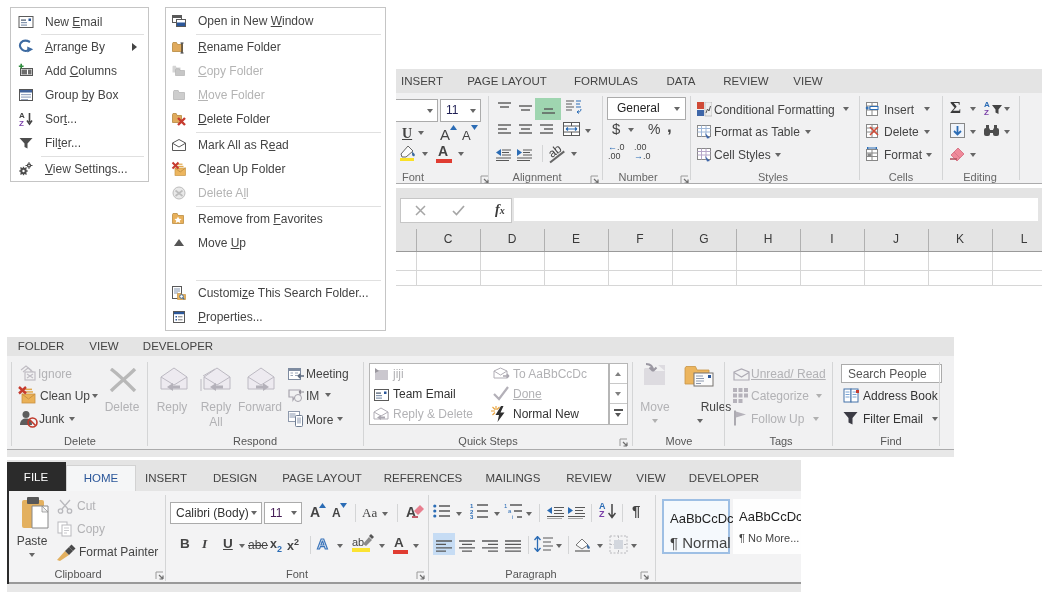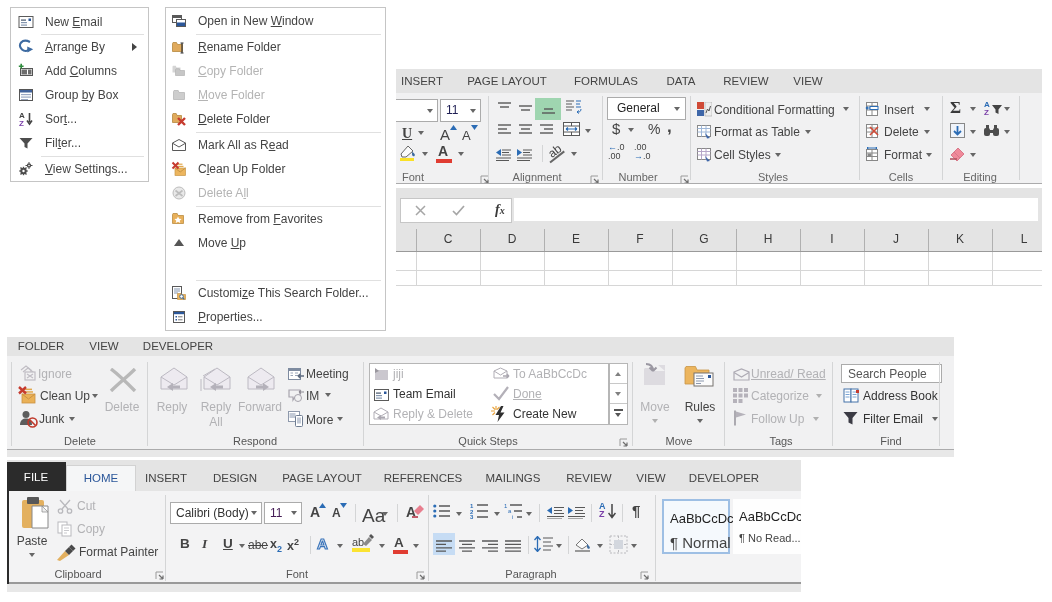--- a/index.html
+++ b/index.html
@@ -596,21 +596,21 @@
         <div class="abs" style="left:123px;top:22px;"><svg width="16" height="15" viewBox="0 0 16 15">
               <path d="M1 8 L6 13 L15 1" fill="none" stroke="#b3b0b8" stroke-width="2.2"></path>
             </svg></div>
         <div class="sm gry abs" style="left:143px;top:23px;text-decoration:underline;">Done</div>
         <div class="abs" style="left:121px;top:42px;"><svg width="18" height="16" viewBox="0 0 18 16">
               <g stroke="#e8a33d" stroke-width="1.1">
                 <path d="M5 0 L5 4 M0 5 L4 5 M1.5 1 L4 3.5 M8.5 1 L6 3.5 M1.5 9 L4 6.5"></path>
               </g>
               <path d="M10 0 L4.5 9 L8 9 L6.5 16 L13.5 6.5 L9.5 6.5 L12.5 0 Z" fill="#2e2e2e"></path>
             </svg></div>
-        <div class="sm abs" style="left:143px;top:43px;color:#333;">Create New</div>
+        <div class="sm abs" style="left:143px;top:43px;color:#333;">Normal New</div>
       </div>
       <div class="abs" style="left:602px;top:7px;width:17px;height:60px;background:#fff;border:1px solid #b6b6b6;">
         <div class="abs" style="left:0;top:19px;width:17px;height:1px;background:#c8c8c8;"></div>
         <div class="abs" style="left:0;top:39px;width:17px;height:1px;background:#c8c8c8;"></div>
         <span class="dd" style="position:absolute;left:5px;top:8px;border-top:none;border-bottom:4px solid #808080;"></span>
         <span class="dd" style="position:absolute;left:5px;top:28px;border-top-color:#808080;"></span>
         <div class="abs" style="left:4px;top:45px;width:9px;height:1.6px;background:#555;"></div>
         <span class="dd" style="position:absolute;left:5px;top:49px;border-top-color:#555;"></span>
       </div>
       <span class="grplabel" style="left:481px;top:79px;color:#555;">Quick Steps</span>
@@ -626,21 +626,21 @@
             <path d="M5 1 C10 1 12 3 12 8 M12 8 L8.5 4.5 M12 8 L15.5 4.5" stroke="#9b98a2" stroke-width="2" fill="none"></path>
           </svg></div>
       <div class="sm gry abs" style="left:648px;top:44px;transform:translateX(-50%);">Move</div>
       <span class="dd ddg" style="position:absolute;left:645px;top:63px;"></span>
       <div class="abs" style="left:677px;top:7px;"><svg width="32" height="24" viewBox="0 0 32 24">
             <path d="M1 5 L1 21 L25 21 L25 7 L13 7 L11.5 3.5 L2 3.5 Z" fill="#ecb55e" stroke="#c89646" stroke-width="0.8"></path>
             <rect x="10" y="10" width="19" height="13" fill="#fbfbfb" stroke="#77736e"></rect>
             <rect x="24" y="12" width="3" height="3" fill="#2b579a"></rect>
             <path d="M12 13 L19 13 M12 15.5 L20 15.5 M12 18 L20 18 M12 20.5 L17 20.5" stroke="#8b98ae"></path>
           </svg></div>
-      <div class="sm abs" style="left:693px;top:44px;transform:translateX(-50%);">Rules</div>
+      <div class="sm abs" style="left:709px;top:44px;transform:translateX(-50%);">Rules</div>
       <span class="dd" style="position:absolute;left:690px;top:63px;"></span>
       <span class="grplabel" style="left:672px;top:79px;color:#555;">Move</span>
       <div class="grpsep" style="left:717px;top:6px;height:84px;"></div>
 
       <div class="abs" style="left:726px;top:11px;"><svg width="17" height="13" viewBox="0 0 17 13">
             <path d="M1 4 L8.5 1 L16 4 L16 12 L1 12 Z" fill="none" stroke="#aeabb4" stroke-width="1.2"></path>
             <path d="M1 4.5 L8.5 9 L16 4.5" fill="none" stroke="#aeabb4" stroke-width="1.2"></path>
           </svg></div>
       <div class="sm gry abs" style="left:744px;top:11px;text-decoration:underline;">Unread/ Read</div>
       <div class="abs" style="left:726px;top:32px;"><svg width="15" height="15" viewBox="0 0 15 15">
@@ -747,21 +747,21 @@
           <span style="position:absolute;left:5px;top:3px;color:#451d56;">11</span>
           <span class="dd" style="position:absolute;right:4px;top:8px;"></span>
         </div>
       <div class="abs" style="left:303px;top:13px;font-size:14px;font-weight:bold;color:#444;">A<svg width="7" height="6" viewBox="0 0 7 6" style="position:relative;top:-8px;left:-1px;">
             <path d="M3.5 0 L7 5 L0 5 Z" fill="#2b6cb5"></path>
           </svg></div>
       <div class="abs" style="left:325px;top:15px;font-size:12px;font-weight:bold;color:#444;">A<svg width="7" height="6" viewBox="0 0 7 6" style="position:relative;top:-8px;left:-1px;">
             <path d="M0 0 L7 0 L3.5 5 Z" fill="#2b6cb5"></path>
           </svg></div>
       <div class="grpsep" style="left:348px;top:13px;height:18px;"></div>
-      <div class="abs" style="left:355px;top:14px;font-size:19px;color:#444;">Aa</div>
+      <div class="abs" style="left:355px;top:14px;font-size:13px;color:#444;font-family:Liberation Serif, serif;">Aa</div>
       <span class="dd" style="position:absolute;left:375px;top:21px;"></span>
       <div class="grpsep" style="left:390px;top:13px;height:18px;"></div>
       <div class="abs" style="left:399px;top:12px;"><svg width="19" height="18" viewBox="0 0 19 18">
             <text x="0" y="14" font-size="14" font-weight="bold" fill="#444" font-family="Liberation Sans">A</text>
             <path d="M8 8 L14 2 L18 6 L12 12 Z" fill="#e87e8e"></path>
             <path d="M6 14 L12 14" stroke="#c25a6a" stroke-width="2"></path>
           </svg></div>
       <div class="abs" style="left:173px;top:45px;font-size:13.5px;font-weight:bold;color:#444;">B</div>
       <div class="abs" style="left:195px;top:45px;font-size:13.5px;font-style:italic;font-family:'Liberation Serif',serif;color:#444;font-weight:bold;">I</div>
       <div class="abs" style="left:216px;top:45px;font-size:13.5px;font-weight:bold;color:#444;text-decoration:underline;">U</div>
@@ -885,19 +885,19 @@
             <path d="M4 4 L8 8 M8 8 L8 4.5 M8 8 L4.5 8" stroke="#707070" fill="none" stroke-width="1.2"></path>
           </svg></div>
       <div class="grpsep" style="left:648px;top:4px;height:86px;"></div>
 
       <div class="abs" style="left:655px;top:8px;width:68px;height:55px;background:#f5f9fd;border:2px solid #9ebfe4;box-sizing:border-box;">
         <span class="abs" style="left:6px;top:10px;font-size:13px;color:#222;white-space:nowrap;">AaBbCcDc</span>
         <span class="abs" style="left:6px;top:33px;font-size:15px;color:#444;white-space:nowrap;">¶ Normal</span>
       </div>
       <div class="abs" style="left:726px;top:8px;width:70px;height:55px;background:#fefefe;">
         <span class="abs" style="left:6px;top:10px;font-size:13px;color:#222;white-space:nowrap;">AaBbCcDc</span>
-        <span class="abs" style="left:6px;top:33px;font-size:11px;color:#444;white-space:nowrap;">¶ No Read...</span>
+        <span class="abs" style="left:6px;top:33px;font-size:11px;color:#444;white-space:nowrap;">¶ No More...</span>
       </div>
     </div>
     <div class="abs" style="left:0;top:124px;width:794px;height:8px;background:#e8e8e8;"></div>
     <div class="abs" style="left:0;top:2px;width:2px;height:122px;background:#2b2b2b;"></div>
   </div>
 </div>
 
 </body></html>

